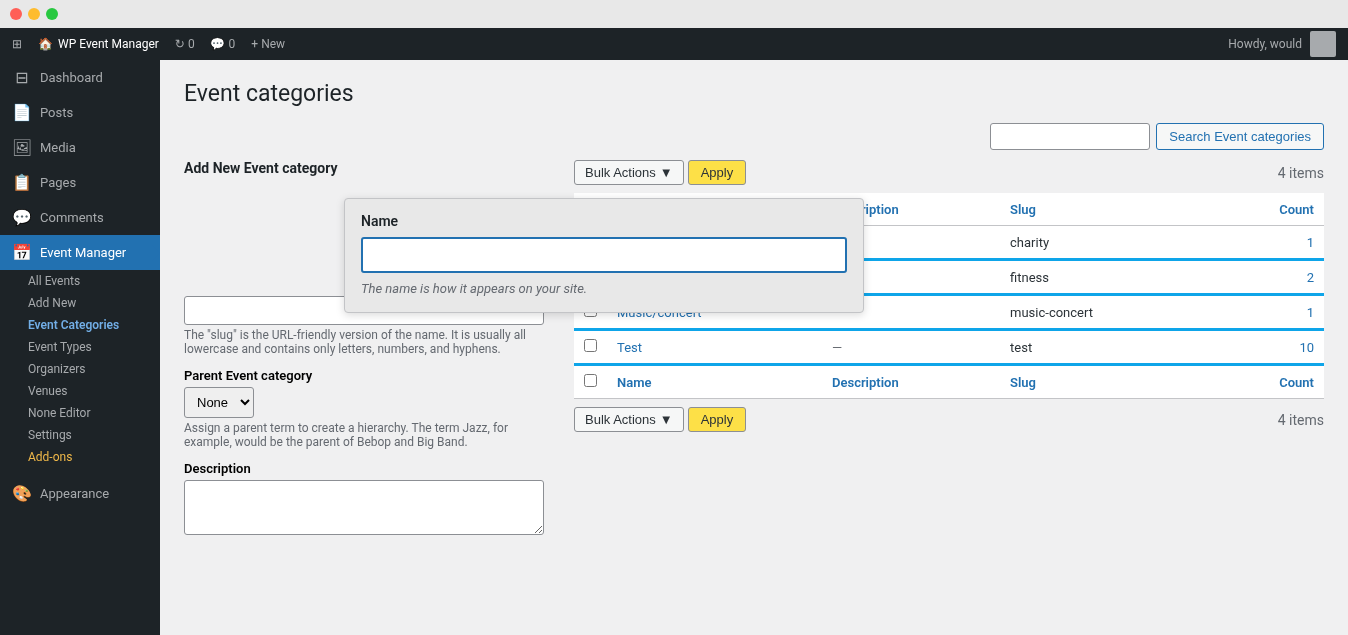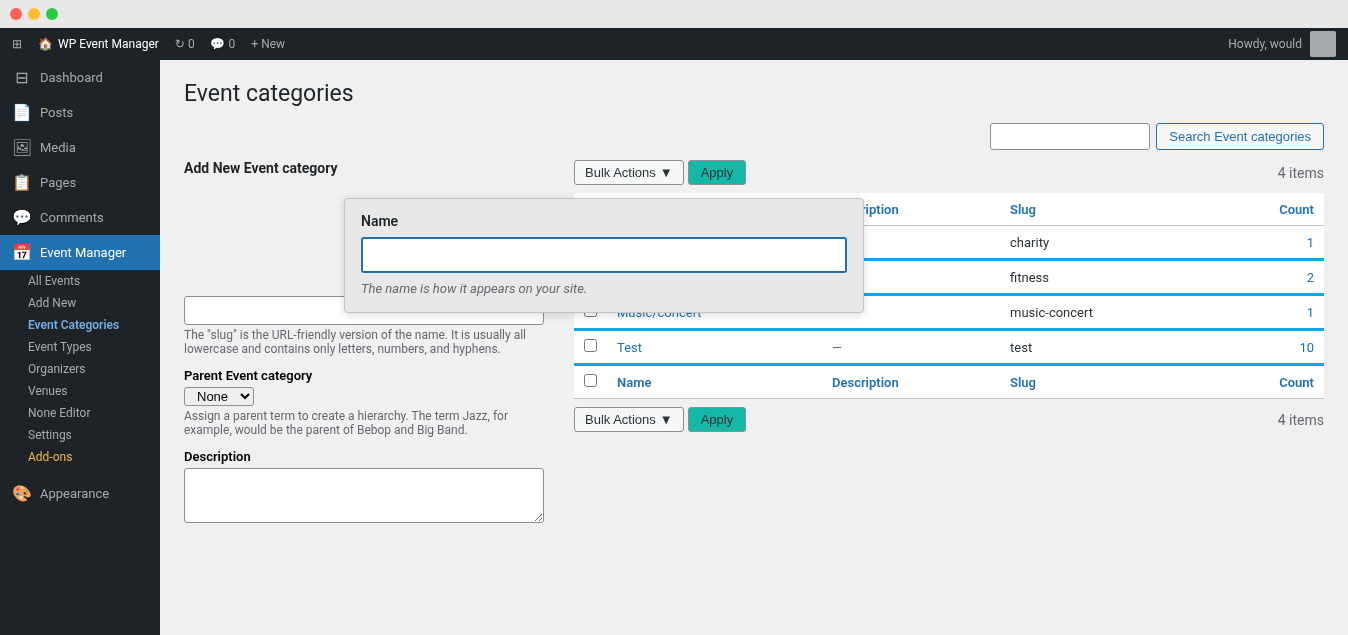--- a/index.html
+++ b/index.html
@@ -99,21 +99,21 @@
       background: #f6f7f7;
       border: 1px solid #8c8f94;
       border-radius: 3px;
       padding: 4px 10px;
       cursor: pointer;
       font-size: 13px;
       color: #2c3338;
       display: flex; align-items: center; gap: 4px;
     }
     .btn-apply {
-      background: #14b8a6;
+      background: #fde047;
       border: 1px solid #8c8f94;
       border-radius: 3px;
       padding: 4px 12px;
       cursor: pointer;
       font-size: 13px;
       color: #2c3338;
     }
     .items-count { font-size: 14px; color: #646970; }
 
     .btn-search {
@@ -178,21 +178,21 @@
 
     
     .content-layout { display: flex; gap: 20px; position: relative; }
     .left-panel { width: 370px; flex-shrink: 0; }
     .right-panel { flex: 1; }
 
     .form-group { margin-bottom: 12px; }
     .form-group label { font-size: 13px; font-weight: 600; display: block; margin-bottom: 4px; }
     .form-group input[type="text"] { width: 100%; border: 1px solid #8c8f94; border-radius: 3px; padding: 6px 8px; font-size: 13px; }
     .form-group textarea { width: 100%; border: 1px solid #8c8f94; border-radius: 3px; padding: 6px 8px; font-size: 13px; height: 60px; }
-    .form-group select { border: 1px solid #8c8f94; border-radius: 3px; padding: 0 8px; font-size: 13px; }
+    .form-group select { border: 1px solid #8c8f94; border-radius: 3px; padding: 6px 8px; font-size: 13px; }
     .form-hint-text { font-size: 12px; color: #646970; margin-top: 3px; }
 
     .top-search-bar { display: flex; justify-content: flex-end; align-items: center; gap: 6px; margin-bottom: 10px; }
 
     .bottom-bar { display: flex; align-items: center; justify-content: space-between; margin-top: 8px; }
 
     .add-new-title { font-size: 14px; font-weight: 700; color: #1d2327; margin-bottom: 14px; }
   </style>
 </head>
 <body>

